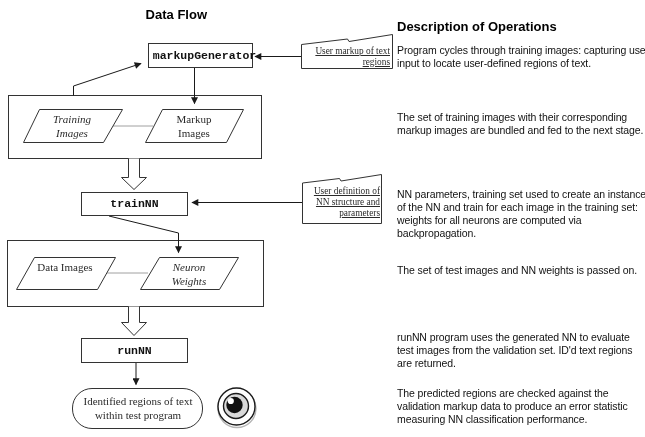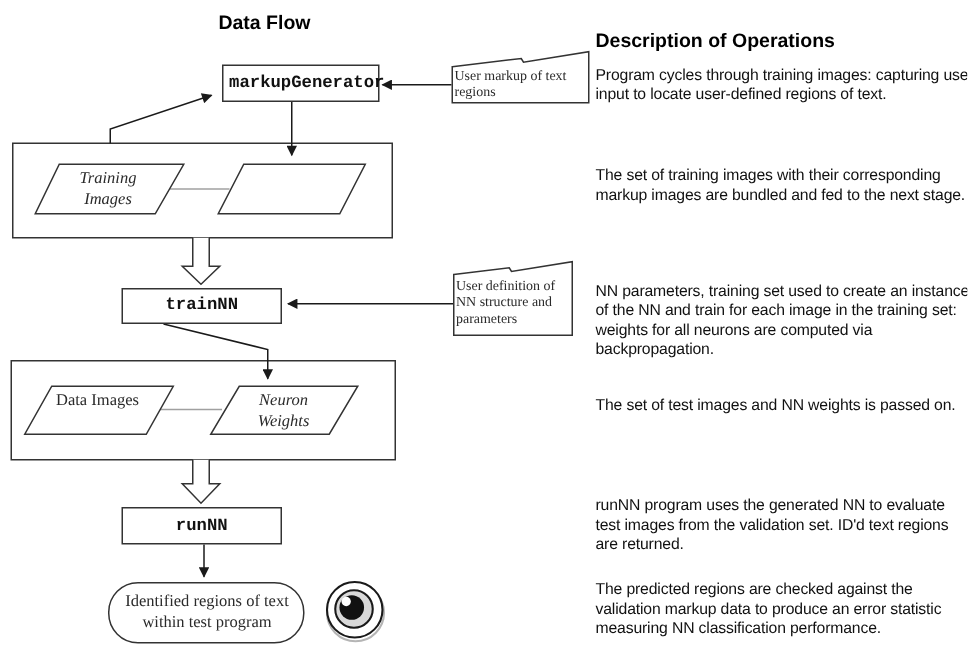--- a/index.html
+++ b/index.html
@@ -5,21 +5,21 @@
   html,body{margin:0;padding:0;background:#fff;}
   #canvas{position:relative;width:645px;height:437px;background:#fff;overflow:hidden;
           font-family:"Liberation Sans",sans-serif;}
   #shapes{position:absolute;left:0;top:0;width:645px;height:437px;}
   .txt{position:absolute;}
   .t-title{font:bold 13px "Liberation Sans",sans-serif;color:#000;}
   .t-desc{font:10.5px "Liberation Sans",sans-serif;line-height:13px;letter-spacing:-0.1px;color:#111;}
   .t-node{font:11px "Liberation Serif",serif;line-height:14px;color:#2a2a2a;text-align:center;}
   .t-code{font:bold 11.5px "Liberation Mono",monospace;color:#111;
           display:flex;align-items:center;justify-content:center;text-align:center;}
-  .t-card{font:9.3px "Liberation Serif",serif;line-height:11px;color:#2a2a2a;text-align:left;}
+  .t-card{font:9.3px "Liberation Serif",serif;line-height:11px;color:#2a2a2a;text-align:right;text-decoration:underline;}
 </style>
 </head>
 <body>
 
 <div id="canvas">
 
   <svg id="shapes" viewBox="0 0 645 437" xmlns="http://www.w3.org/2000/svg">
     <defs>
       <marker id="ah" viewBox="0 0 10 10" refX="9" refY="5" markerWidth="8" markerHeight="7" orient="auto">
         <path d="M0,0 L10,5 L0,10 Z" fill="#1a1a1a"></path>
@@ -66,20 +66,21 @@
   </svg>
 
   <div class="txt t-title" style="left:77px;top:7px;width:130px;text-align:right;">Data Flow</div>
   <div class="txt t-title" style="left:397px;top:7px;margin-top:12px;">Description of Operations</div>
 
   <div class="txt t-code" style="left:148px;top:43px;width:113px;height:25px;">markupGenerator</div>
   <div class="txt t-code" style="left:81px;top:338px;width:107px;height:25px;">runNN</div>
   <div class="txt t-code" style="left:81px;top:192px;width:107px;height:23px;">trainNN</div>
 
   <div class="txt t-node" style="left:42px;top:112px;width:60px;font-style:italic;">Training Images</div>
+  <div class="txt t-node" style="left:164px;top:112px;width:60px;">Markup Images</div>
   <div class="txt t-node" style="left:35px;top:260px;width:60px;">Data Images</div>
   <div class="txt t-node" style="left:159px;top:260px;width:60px;font-style:italic;">Neuron Weights</div>
   <div class="txt t-node" style="left:79px;top:394px;width:118px;">Identified regions of text within test program</div>
 
   <div class="txt t-card" style="left:303px;top:46px;width:87px;">User markup of text regions</div>
   <div class="txt t-card" style="left:304px;top:186px;width:76px;">User definition of NN structure and parameters</div>
 
   <div class="txt t-desc" style="left:397px;top:44px;width:252px;">Program cycles through training images: capturing user input to locate user-defined regions of text.</div>
   <div class="txt t-desc" style="left:397px;top:111px;width:252px;">The set of training images with their corresponding markup images are bundled and fed to the next stage.</div>
   <div class="txt t-desc" style="left:397px;top:188px;width:252px;">NN parameters, training set used to create an instance of the NN and train for each image in the training set: weights for all neurons are computed via backpropagation.</div>

